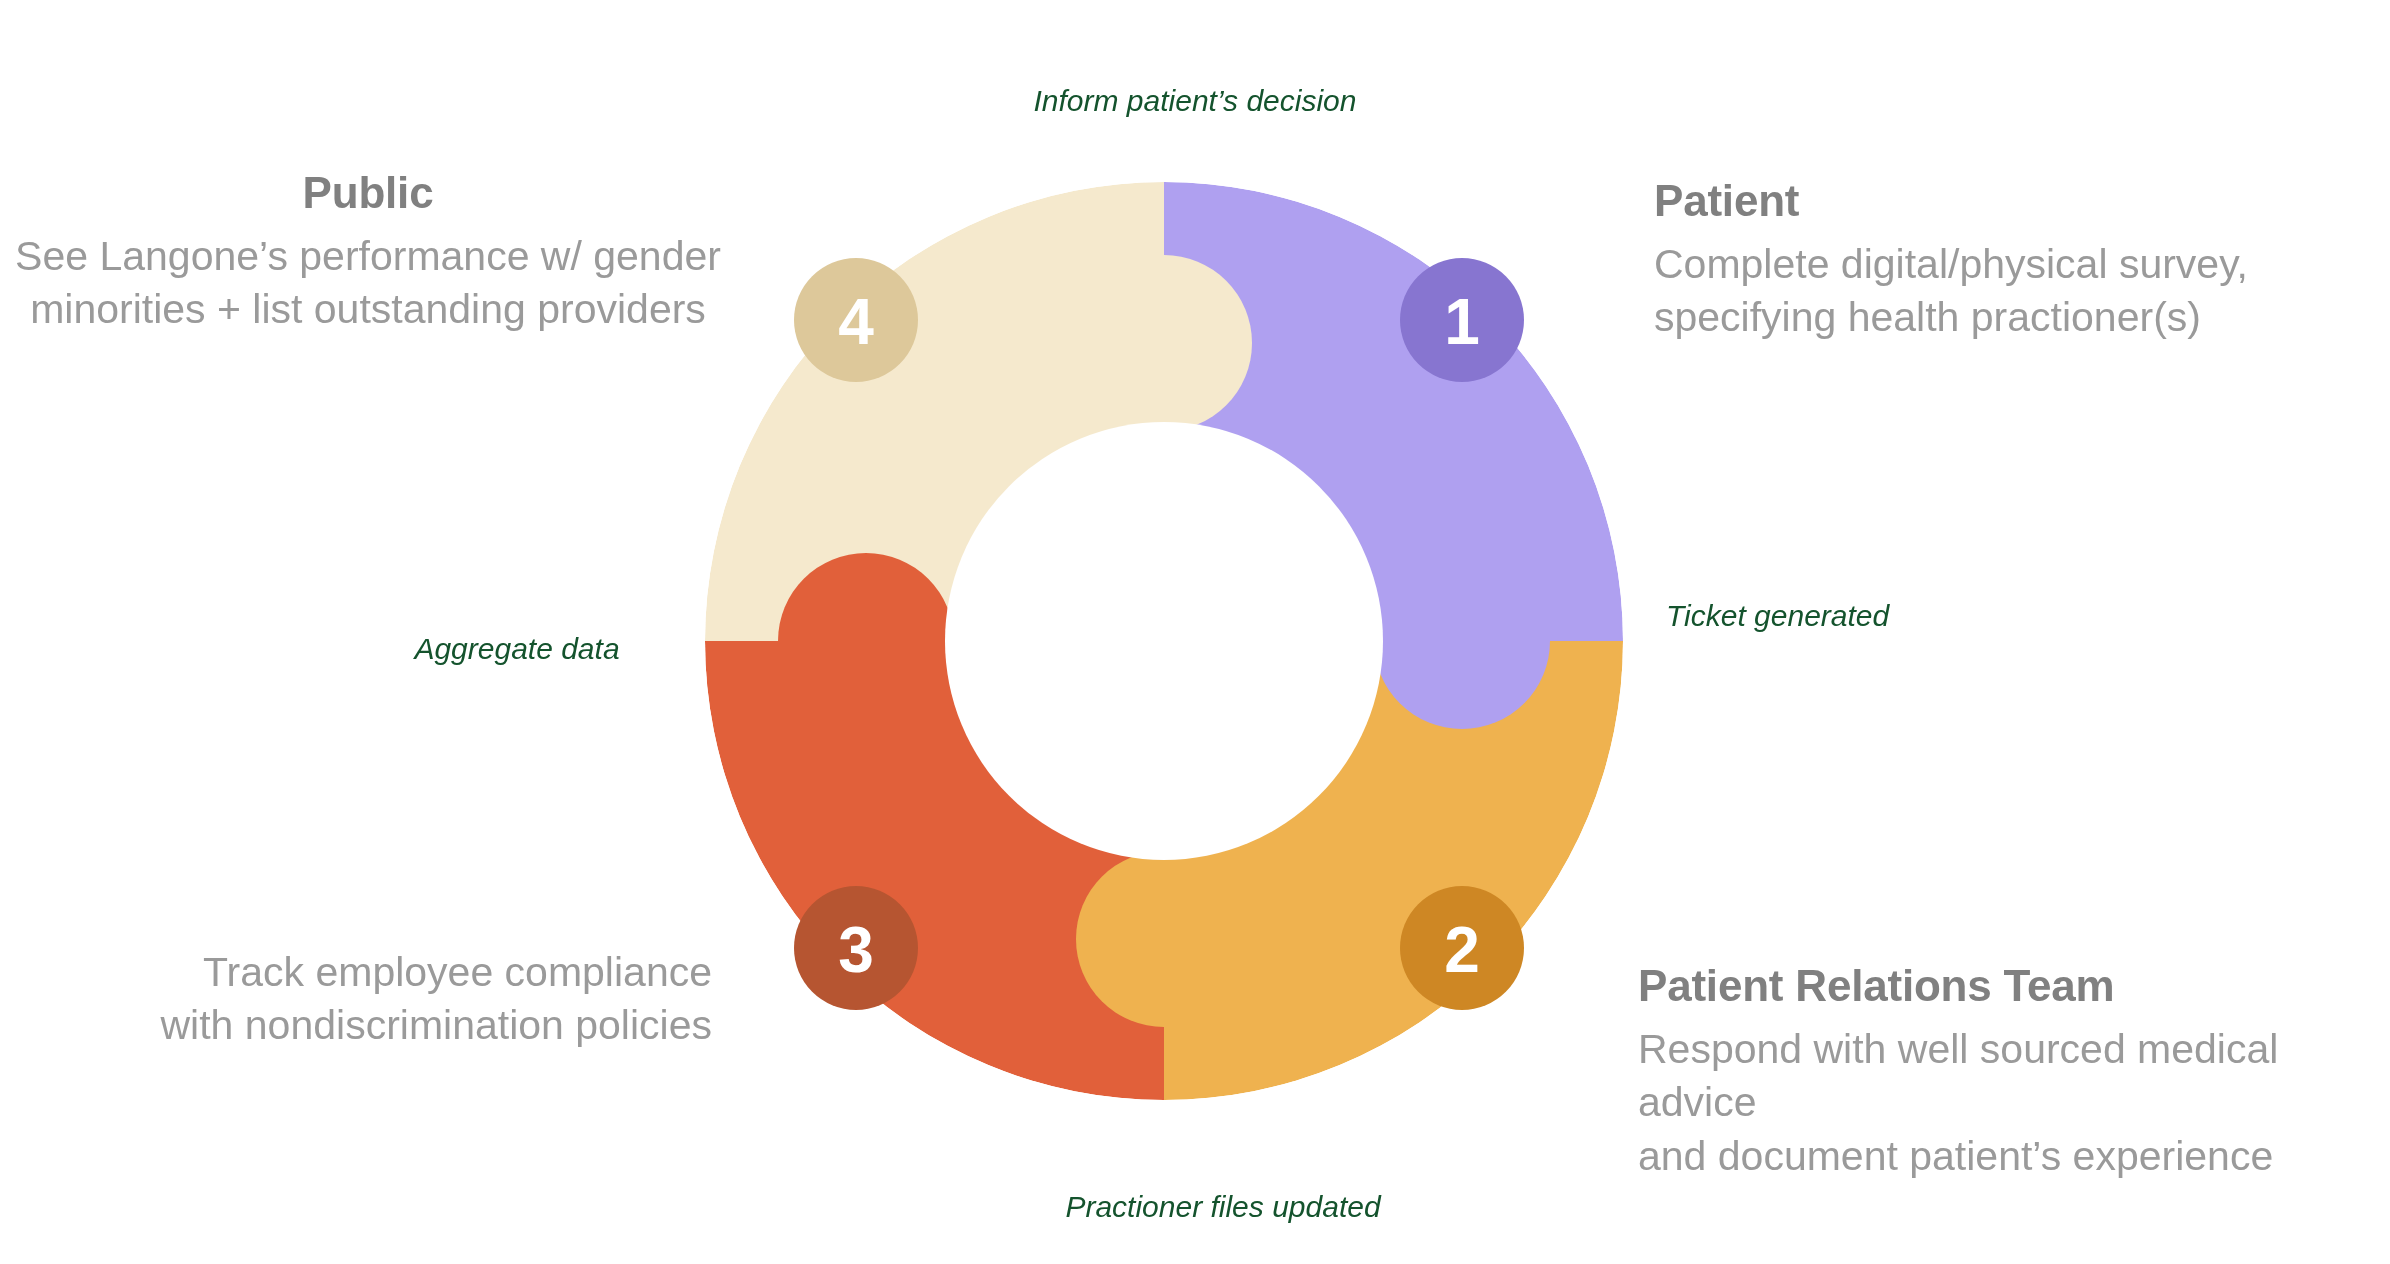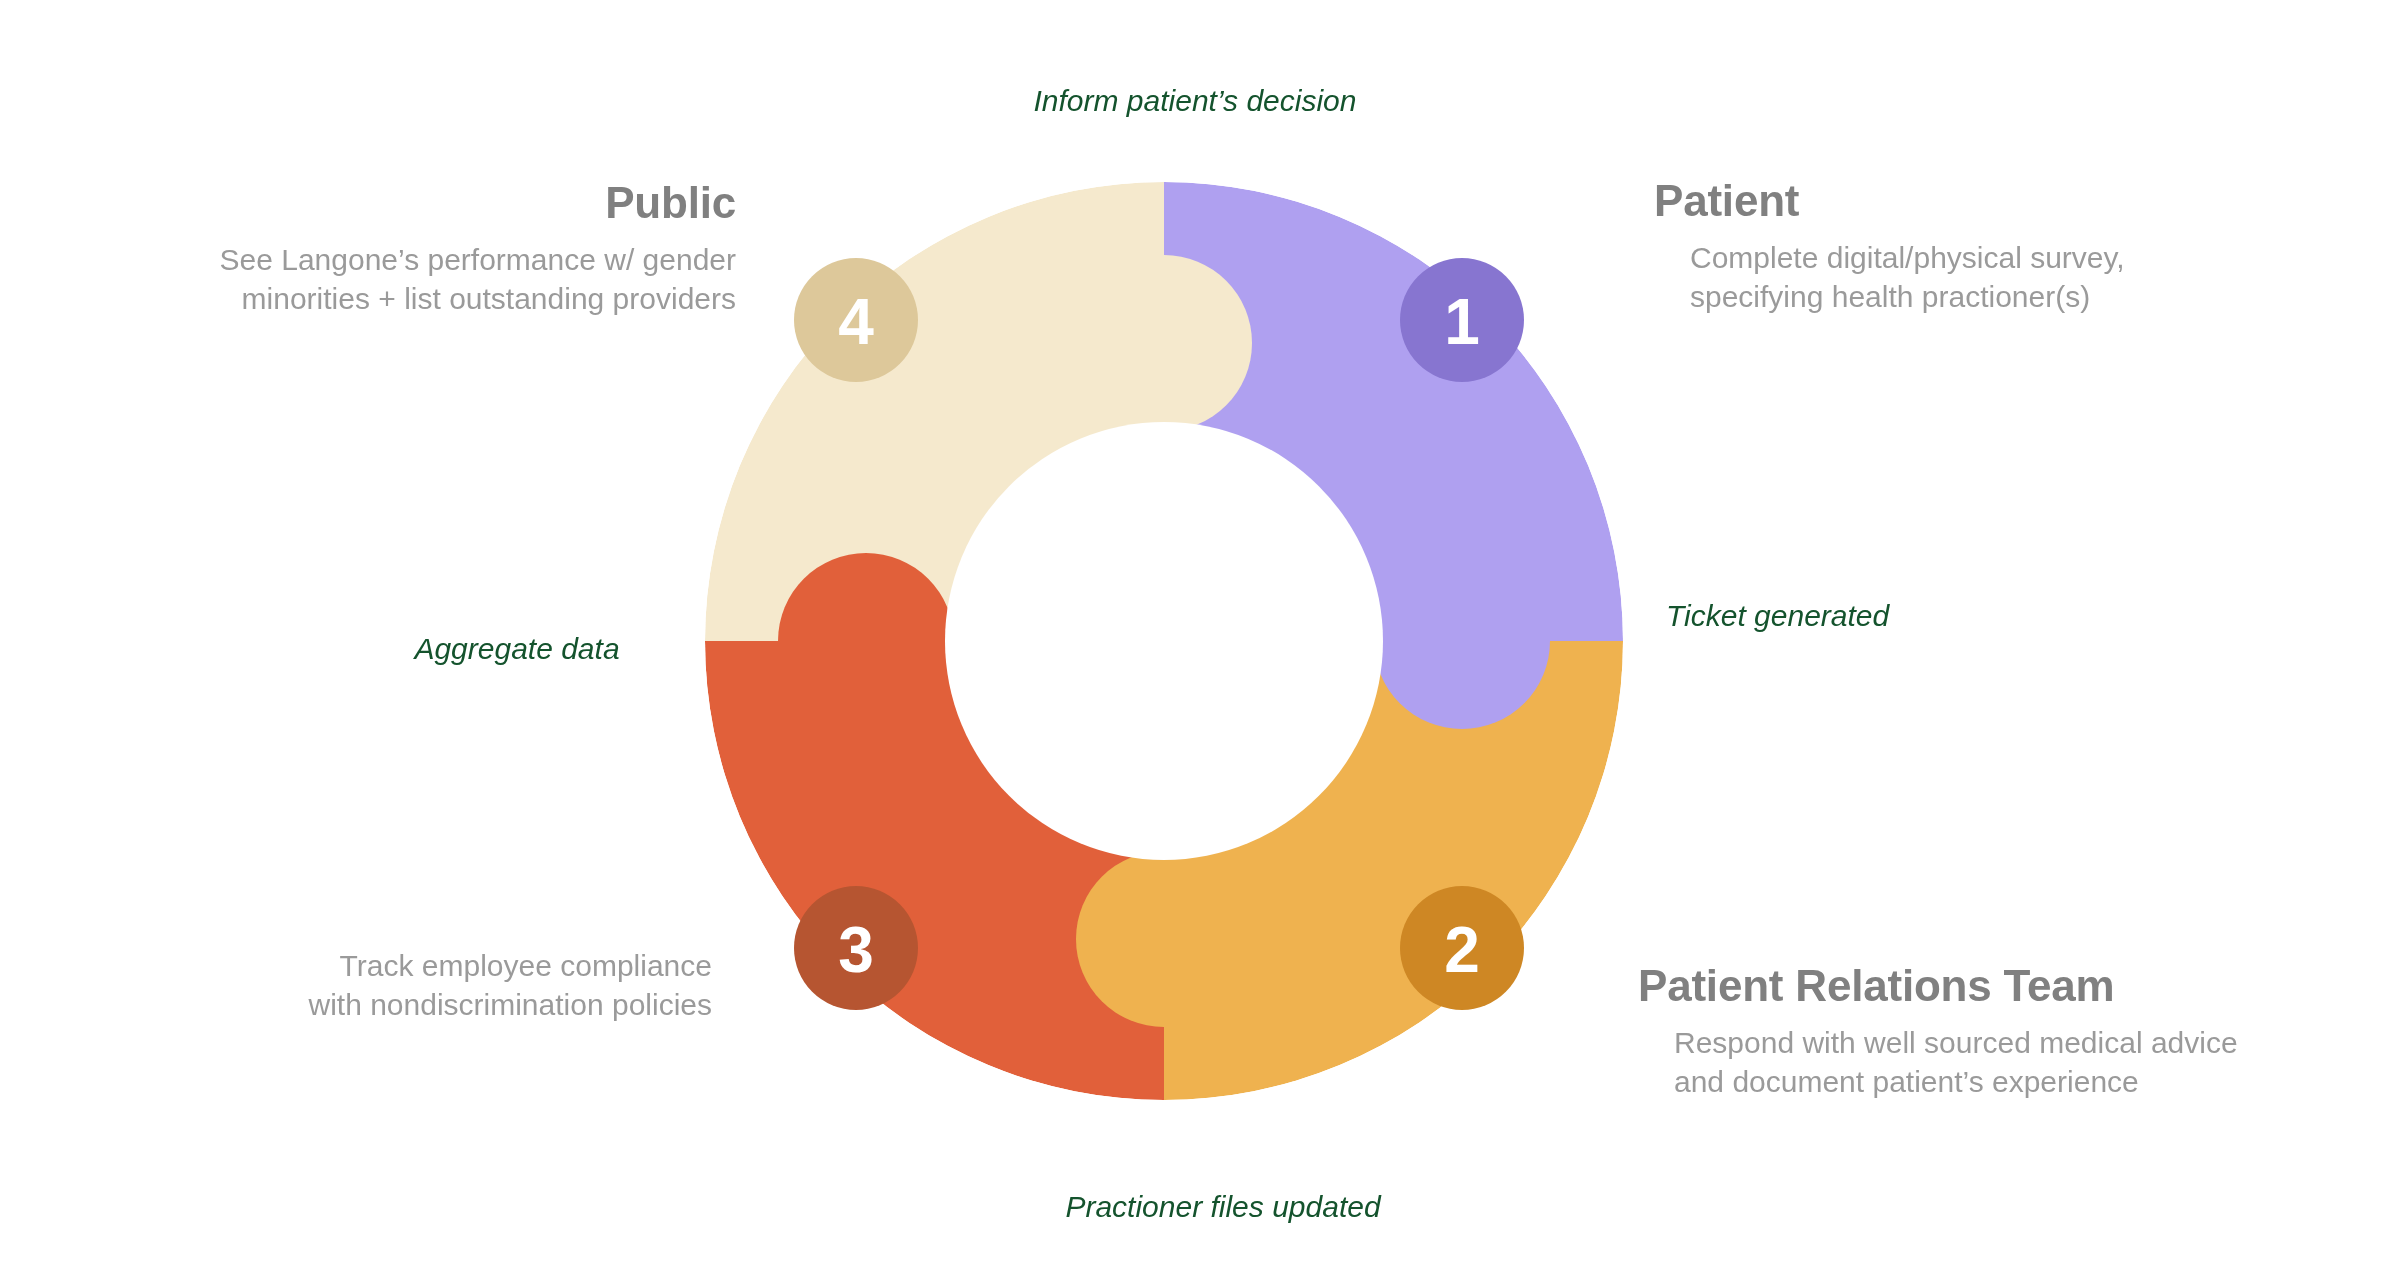--- a/index.html
+++ b/index.html
@@ -19,29 +19,28 @@
     text-anchor:middle;dominant-baseline:central;
   }
 
   
   .block{position:absolute;}
   .block .title{
     font-size:44px;font-weight:bold;color:#808080;
     letter-spacing:-0.2px;line-height:1.05;margin:0 0 14px 0;
   }
   .block .desc{
-    font-size:30px;color:#9a9a9a;line-height:1.30;margin:0;
+    font-size:41px;color:#9a9a9a;line-height:1.30;margin:0;
     font-weight:400;
-    padding-left:36px;
   }
   .block.right{text-align:left;}
   .block.left{text-align:right;}
 
   #blk-patient{left:1638px;top:178px;width:720px;margin-left:16px;}
-  #blk-public{left:0px;top:180px;width:736px;}
+  #blk-public{left:0px;top:170px;width:736px;text-align:center;}
   #blk-prt{left:1638px;top:963px;width:740px;}
   #blk-admin{left:0px;top:946px;width:712px;}
 
   
   .cap{
     position:absolute;font-style:italic;font-size:30px;color:#14532d;
     white-space:nowrap;line-height:1;
   }
   #cap-top{left:0;top:86px;width:2390px;text-align:center;}
   #cap-bottom{left:0;top:1192px;width:2390px;text-align:center;padding-left:28px;}

